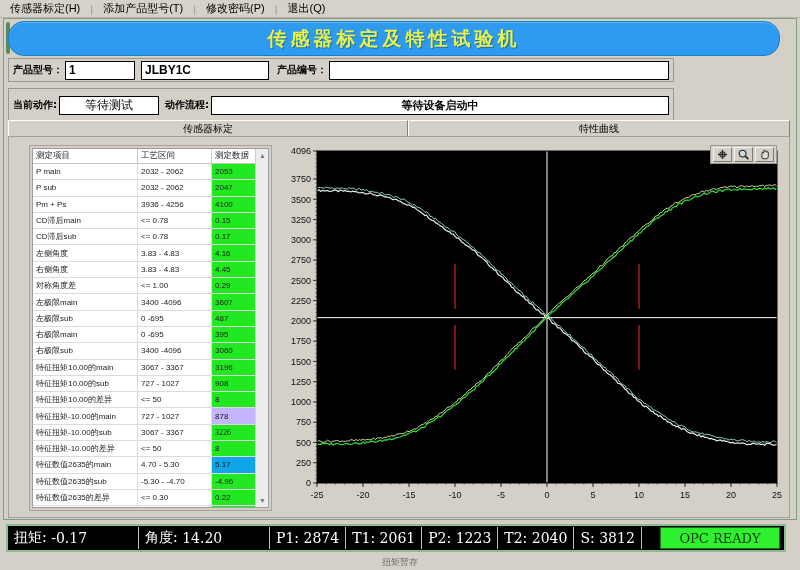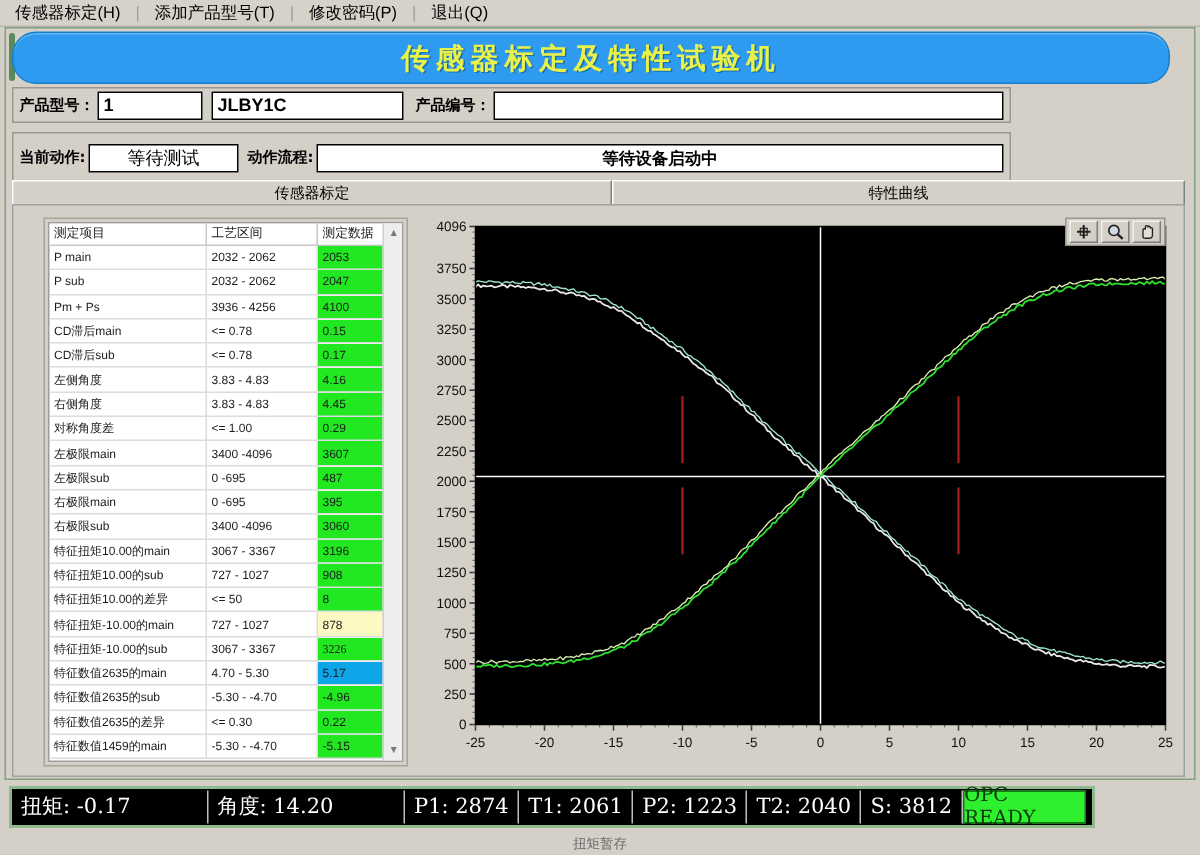--- a/index.html
+++ b/index.html
@@ -135,21 +135,21 @@
     background:#d4d0c8;border:1px solid #9a968e;padding:1px;box-sizing:border-box;
   }
   .ctbtn{
     width:19px;height:15px;margin:0 1px;background:#d4d0c8;
     border:1px solid #f2f0ec;border-right-color:#7b7b7b;border-bottom-color:#7b7b7b;
     display:flex;align-items:center;justify-content:center;box-sizing:border-box;
   }
 
   
   .statusbar{
-    position:absolute;left:6px;top:524px;width:724px;height:28px;
+    position:absolute;left:6px;top:524px;width:780px;height:28px;
     background:#000;border:2px solid #8fb98f;box-sizing:border-box;
     display:flex;align-items:center;
   }
   .stitem{
     height:22px;display:flex;align-items:center;color:#fff;
     font-family:"DejaVu Serif","Liberation Serif",serif;
     font-size:14px;padding:0 6px;white-space:nowrap;
     border-right:1px solid #bdbdbd;
   }
   .stitem.wide{min-width:118px;}
@@ -298,26 +298,31 @@
                 <td class="c3" style="background: rgb(34, 232, 34);">908</td>
               </tr>
               <tr>
                 <td class="c1">特征扭矩10.00的差异</td>
                 <td class="c2">&lt;= 50</td>
                 <td class="c3" style="background: rgb(34, 232, 34);">8</td>
               </tr>
               <tr>
                 <td class="c1">特征扭矩-10.00的main</td>
                 <td class="c2">727 - 1027</td>
-                <td class="c3" style="background: #fef9c3;">878</td>
+                <td class="c3" style="background: #c4b5fd;">878</td>
               </tr>
               <tr>
                 <td class="c1">特征扭矩-10.00的sub</td>
                 <td class="c2">3067 - 3367</td>
                 <td class="c3" style="background: rgb(34, 232, 34); font-family: Liberation Serif, serif;">3226</td>
+              </tr>
+              <tr>
+                <td class="c1">特征扭矩-10.00的差异</td>
+                <td class="c2">&lt;= 50</td>
+                <td class="c3" style="background: rgb(34, 232, 34);">8</td>
               </tr>
               <tr>
                 <td class="c1">特征数值2635的main</td>
                 <td class="c2">4.70 - 5.30</td>
                 <td class="c3" style="background: #0ea5e9;">5.17</td>
               </tr>
               <tr>
                 <td class="c1">特征数值2635的sub</td>
                 <td class="c2">-5.30 - -4.70</td>
                 <td class="c3" style="background: rgb(34, 232, 34);">-4.96</td>

